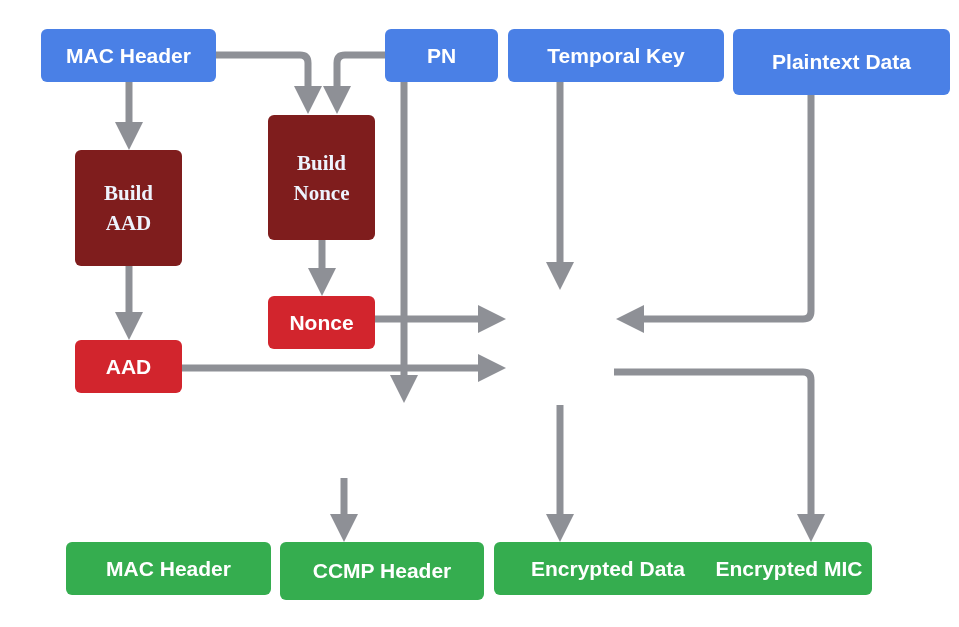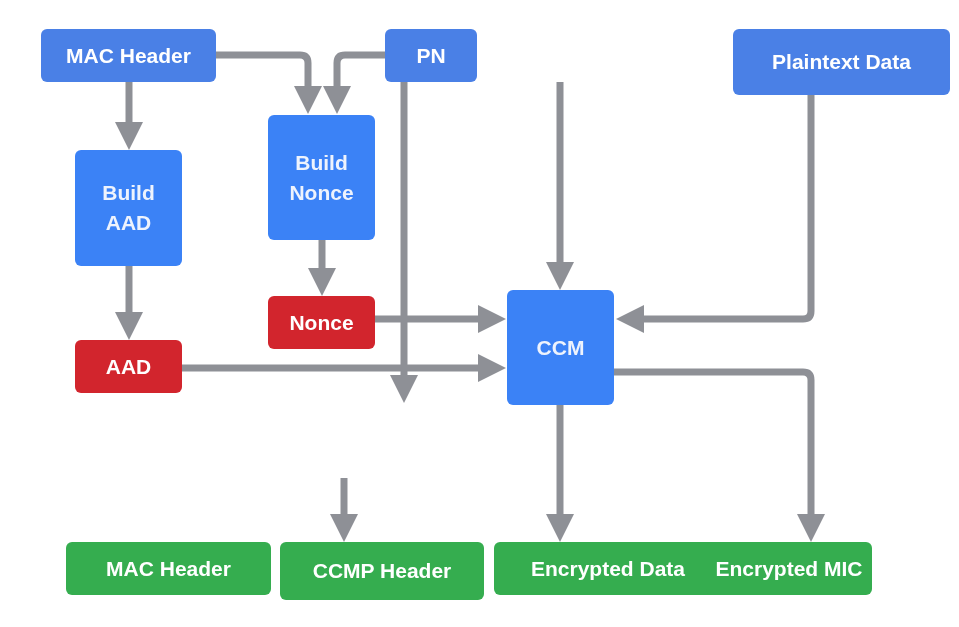--- a/index.html
+++ b/index.html
@@ -4,21 +4,21 @@
 <style>
   html, body { margin: 0; padding: 0; background: #ffffff; }
   body { width: 959px; height: 627px; position: relative; overflow: hidden; font-family: "Liberation Sans", sans-serif; }
   #diagram { position: absolute; left: 12px; top: 0; width: 959px; height: 627px; }
   .node {
     position: absolute; display: flex; align-items: center; justify-content: center;
     text-align: center; color: #ffffff; font-weight: bold; font-size: 21px; line-height: 30px;
     border-radius: 6px; box-sizing: border-box; white-space: pre-line;
   }
   .input { background: #4a80e6; }
-  .process { background: #3b82f6; color: #eef3fd; }
+  .process { background: #7f1d1d; color: #eef3fd; font-family: Liberation Serif, serif; }
   .key { background: #d2252d; }
   .output { background: #35ad4f; }
 </style>
 </head>
 <body>
 
 <div id="diagram">
   <svg width="959" height="627" style="position:absolute;left:0;top:0">
     <defs>
       <marker id="ah" markerWidth="4" markerHeight="4" refX="2" refY="2" orient="auto" markerUnits="strokeWidth">
@@ -49,28 +49,28 @@
 
       <path d="M332,478 L332,528" marker-end="url(#ah)"></path>
 
       <path d="M548,405 L548,528" marker-end="url(#ah)"></path>
 
       <path d="M602,372 L791,372 Q799,372 799,380 L799,528" marker-end="url(#ah)"></path>
     </g>
   </svg>
 
   <div class="node input" style="left:29px;top:29px;width:175px;height:53px">MAC Header</div>
-  <div class="node input" style="left:373px;top:29px;width:92px;height:53px">PN</div>
+  <div class="node input" style="left:373px;top:29px;width:113px;height:53px">PN</div>
+  <div class="node input" style="left:496px;top:29px;width:216px;height:53px">Temporal Key</div>
   <div class="node input" style="left:721px;top:29px;width:217px;height:66px">Plaintext Data</div>
 
   <div class="node process" style="left:63px;top:150px;width:107px;height:116px">Build
 AAD</div>
   <div class="node process" style="left:256px;top:115px;width:107px;height:125px">Build
 Nonce</div>
-  <div class="node process" style="left:495px;top:290px;width:107px;height:115px">CCM</div>
 
   <div class="node key" style="left:256px;top:296px;width:107px;height:53px">Nonce</div>
   <div class="node key" style="left:63px;top:340px;width:107px;height:53px">AAD</div>
 
   <div class="node output" style="left:54px;top:542px;width:205px;height:53px">MAC Header</div>
   <div class="node output" style="left:268px;top:542px;width:204px;height:58px">CCMP Header</div>
   <div class="node output" style="left:482px;top:542px;width:228px;height:53px">Encrypted Data</div>
   <div class="node output" style="left:694px;top:542px;width:166px;height:53px">Encrypted MIC</div>
 </div>
 

